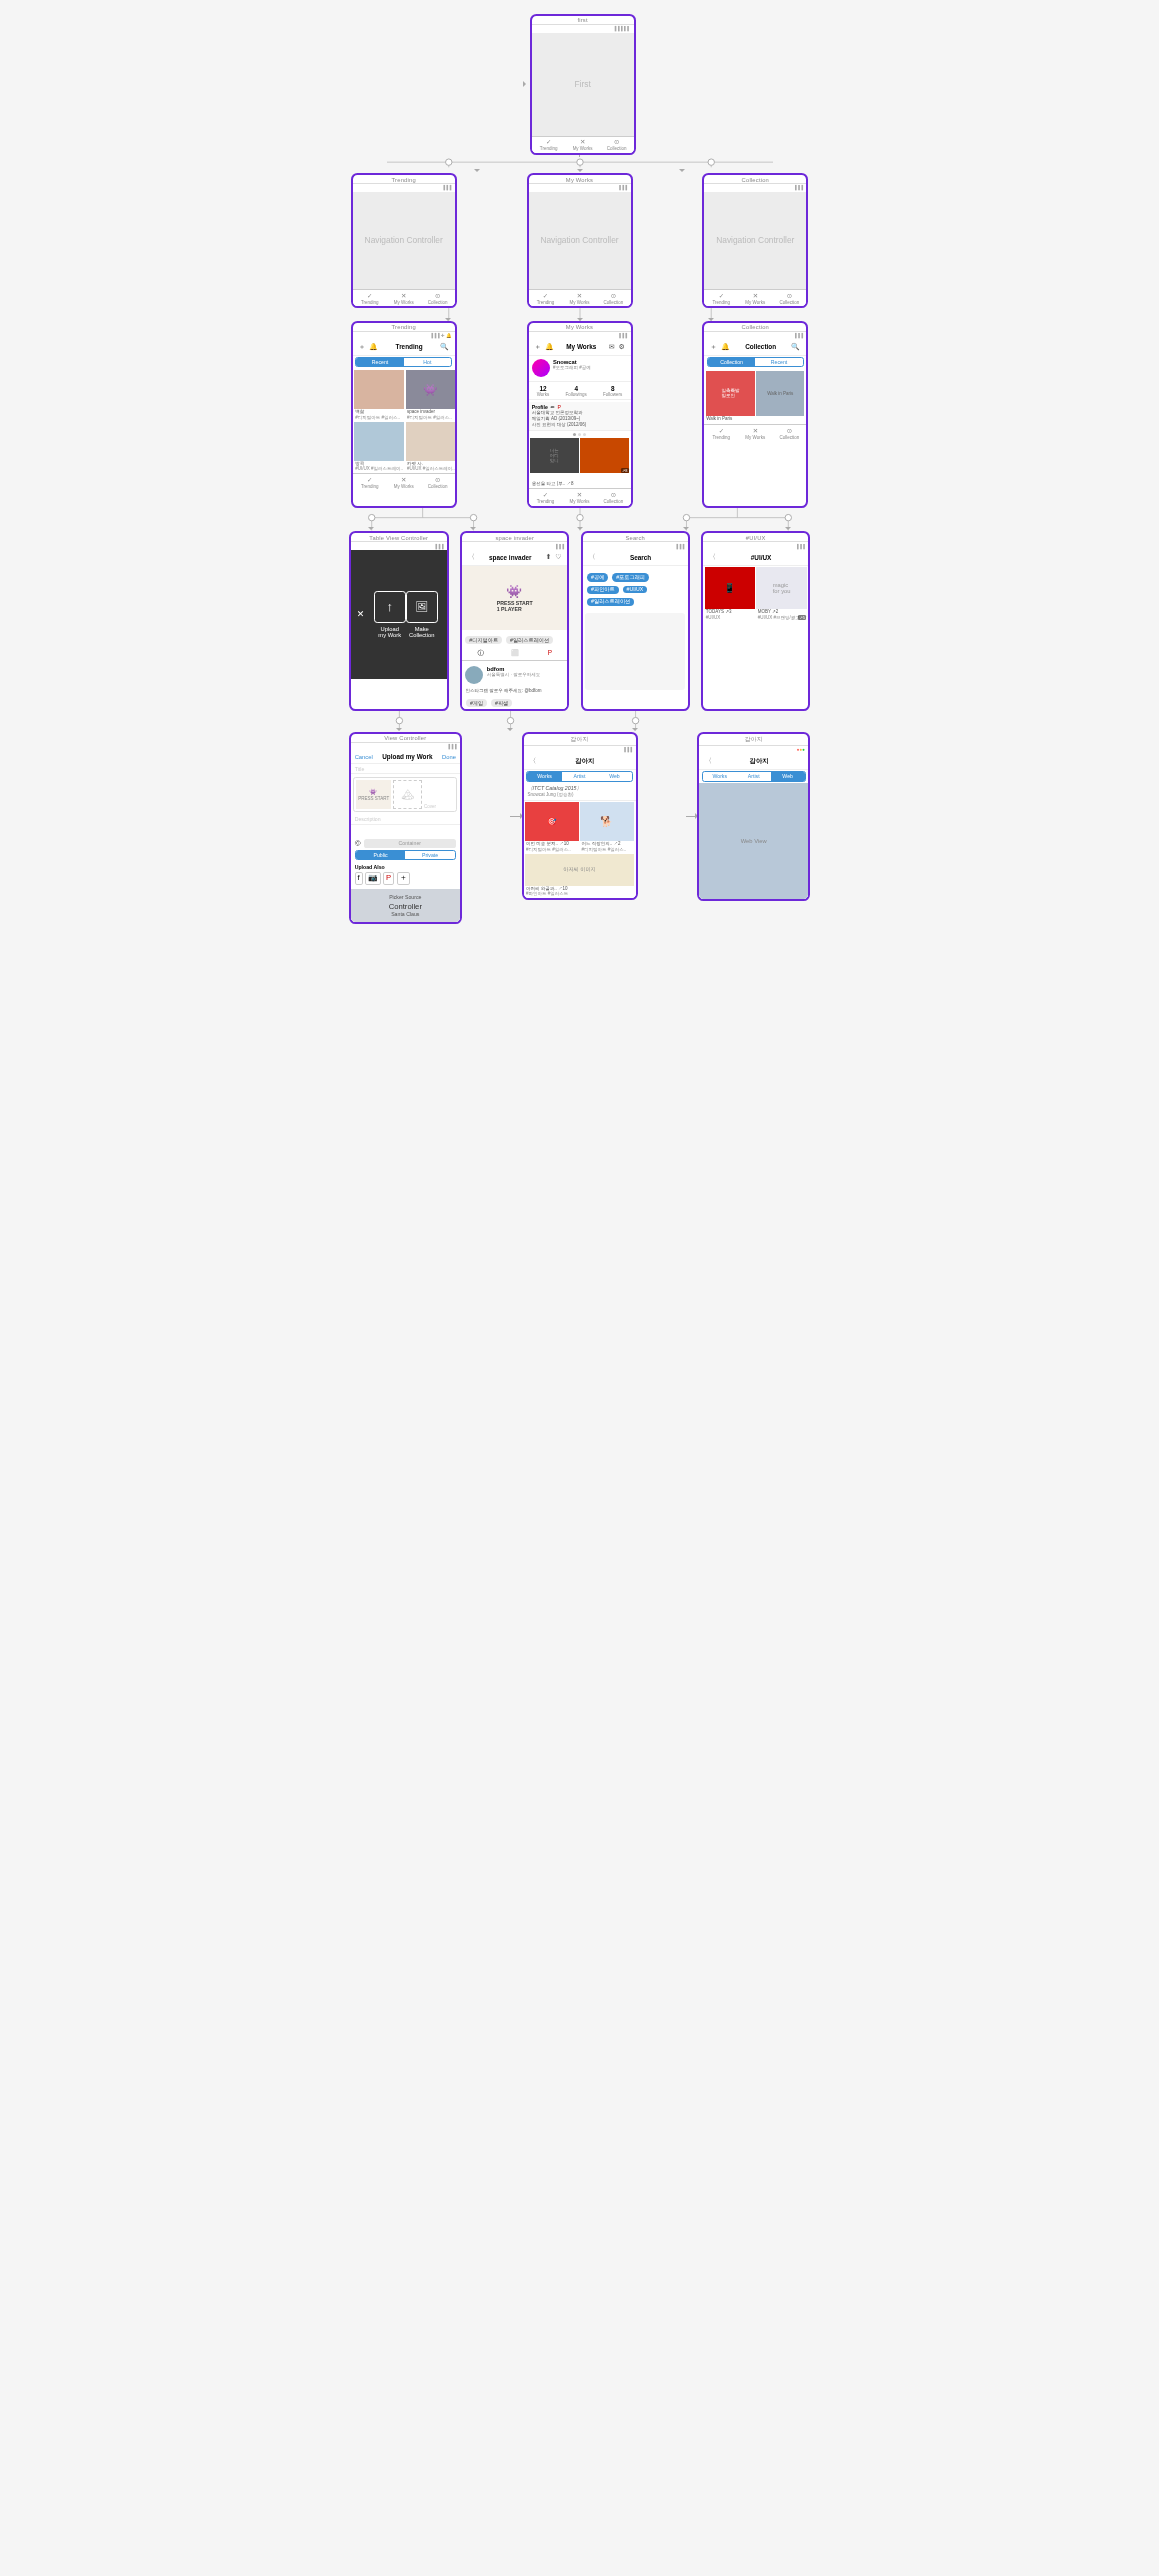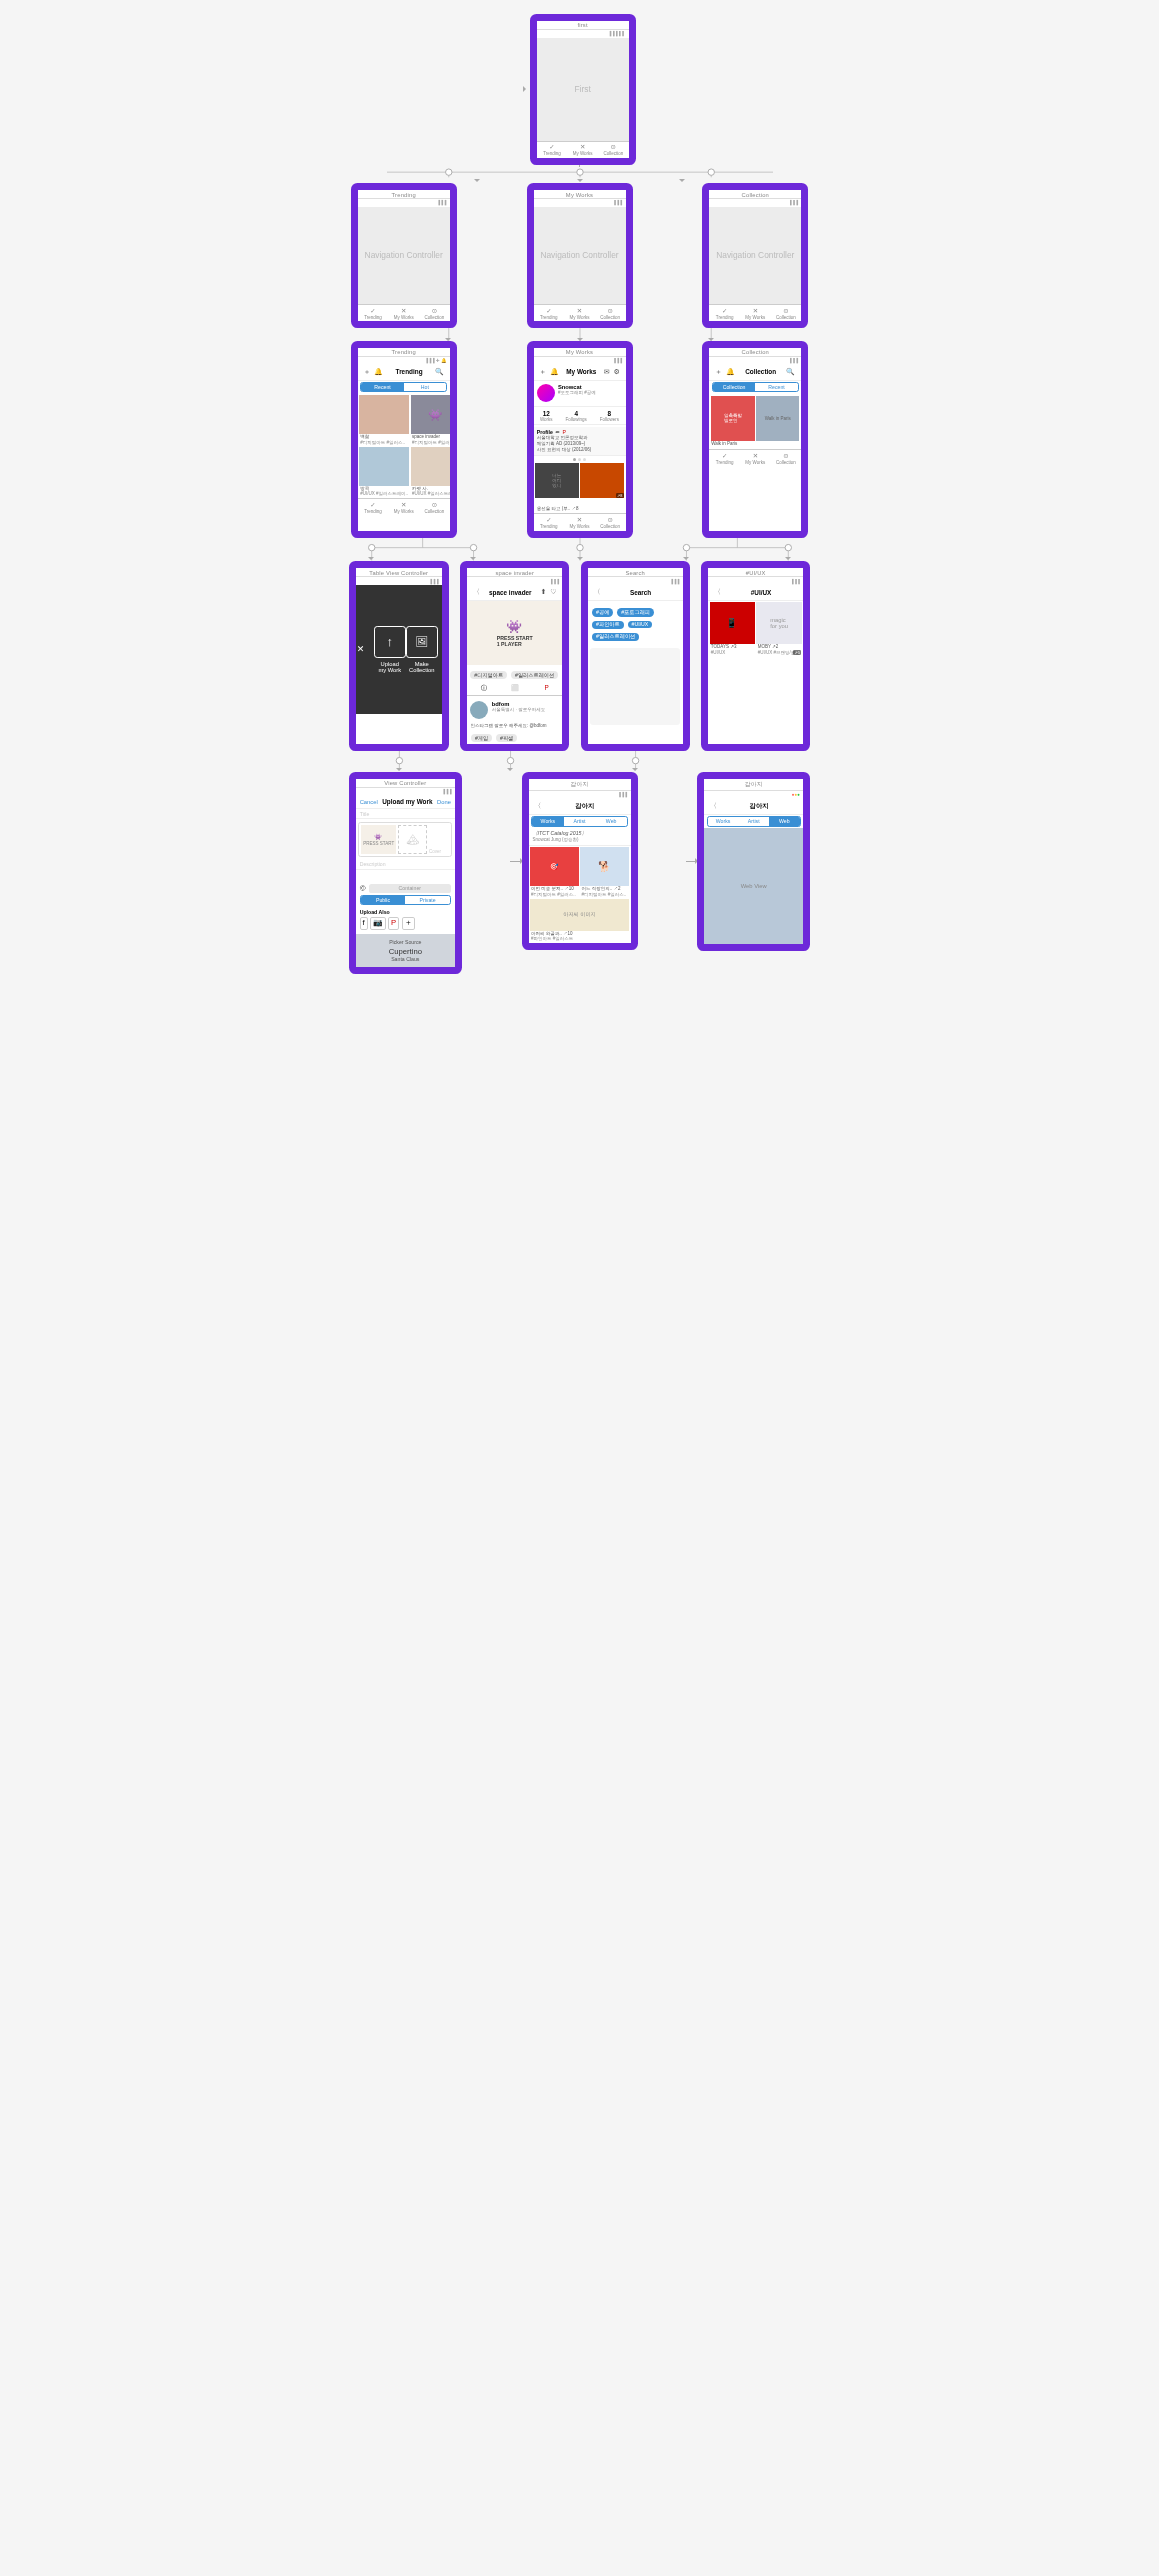--- a/index.html
+++ b/index.html
@@ -13,21 +13,21 @@
     .diagram-container {
       width: 464px;
       background: #f5f5f5;
       padding: 6.4px 0;
       position: relative;
     }
 
     
     .phone {
       background: white;
-      border: 7px solid #6d28d9;
+      border: 2px solid #6d28d9;
       border-radius: 6.4px;
       position: relative;
       overflow: hidden;
     }
     .phone-label {
       font-size: 5.8px;
       color: #888;
       text-align: center;
       padding: 1.3px 0 0.6px;
       letter-spacing: 0.2px;
@@ -801,21 +801,21 @@
           <div style="display:flex; gap:2.6px;">
             <span style="font-size:7.7px; border:0.6px solid #ccc; border-radius:1.9px; padding:0.6px 1.9px;">f</span>
             <span style="font-size:7.7px; border:0.6px solid #ccc; border-radius:1.9px; padding:0.6px 1.9px;">📷</span>
             <span style="font-size:7.7px; border:0.6px solid #ccc; border-radius:1.9px; padding:0.6px 1.9px; color:#c00;">P</span>
             <span style="font-size:7.7px; border:0.6px solid #ccc; border-radius:1.9px; padding:0.6px 1.9px;">＋</span>
           </div>
         </div>
 
         <div style="background:#d0d5dc; padding:5.2px; margin-top:2.6px; text-align:center;">
           <div style="font-size:5.2px; color:#555; margin-bottom:1.9px;">Picker Source</div>
-          <div style="font-size:7.7px; font-weight:500; color:#333;">Cupertino</div>
+          <div style="font-size:7.7px; font-weight:500; color:#333;">Controller</div>
           <div style="font-size:5.2px; color:#555;">Santa Claus</div>
         </div>
       </div>
     </div>
 
     <div style="position:relative;">
 
       <div style="position:absolute; left:-11.6px; top:50%; transform:translateY(-50%); display:flex; align-items:center;">
         <div style="width:9.7px; height:0.6px; background:#aaa;"></div>
         <div class="arrow-right"></div>

